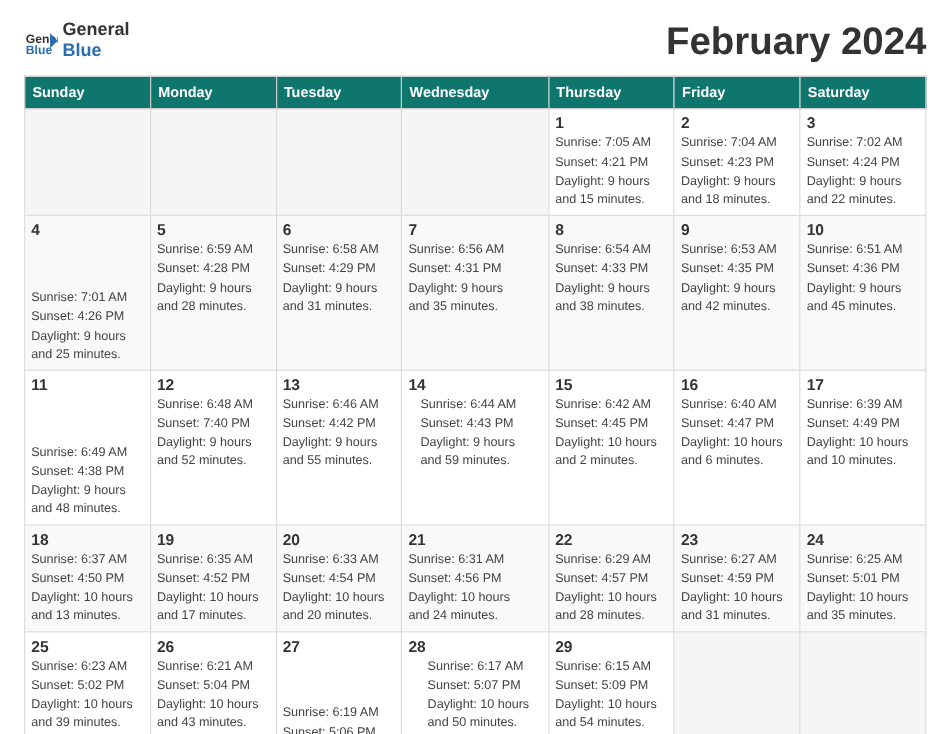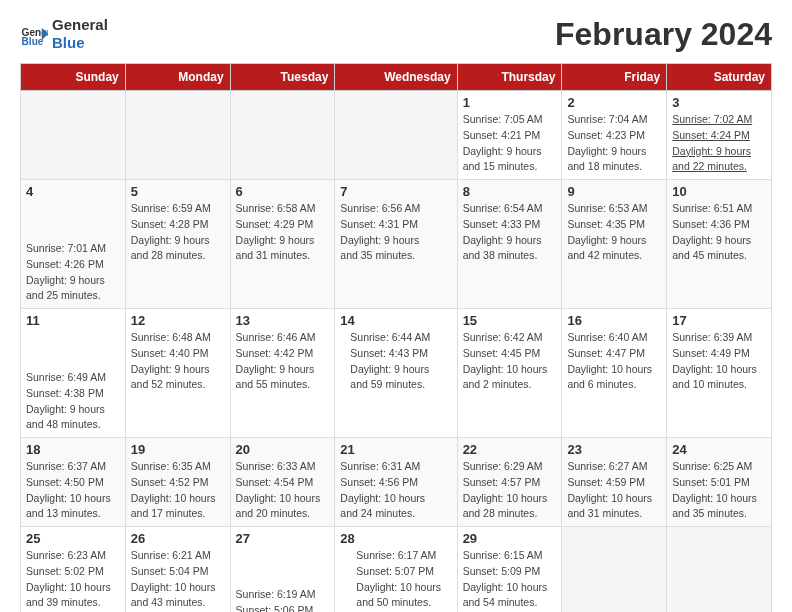--- a/index.html
+++ b/index.html
@@ -36,23 +36,23 @@
     .subtitle {
       font-size: 14px;
       color: #555;
     }
     table {
       width: 100%;
       border-collapse: collapse;
       font-size: 11px;
     }
     thead tr th {
-      background-color: #b91c1c;
+      background-color: #0f766e;
       color: #fff;
-      text-align: right;
+      text-align: left;
       padding: 6px 6px;
       font-size: 12px;
       font-weight: bold;
       border: 1px solid #ccc;
     }
     tbody tr td {
       border: 1px solid #ddd;
       vertical-align: top;
       padding: 4px 5px;
       min-height: 70px;
@@ -124,21 +124,21 @@
         </td>
         <td>
           <span class="day-num">2</span>
           <div class="day-detail" style="white-space: pre-line;">Sunrise: 7:04 AM
 Sunset: 4:23 PM
 Daylight: 9 hours
 and 18 minutes.</div>
         </td>
         <td>
           <span class="day-num">3</span>
-          <div class="day-detail" style="white-space: pre-line; text-decoration: underline;">Sunrise: 7:02 AM
+          <div class="day-detail" style="white-space: pre-line;">Sunrise: 7:02 AM
 Sunset: 4:24 PM
 Daylight: 9 hours
 and 22 minutes.</div>
         </td>
       </tr>
       <tr>
         <td>
           <span class="day-num">4</span>
           <div class="day-detail" style="white-space: pre-line; margin-top: 42px;">Sunrise: 7:01 AM
 Sunset: 4:26 PM
@@ -192,21 +192,21 @@
         <td>
           <span class="day-num">11</span>
           <div class="day-detail" style="white-space: pre-line; margin-top: 42px;">Sunrise: 6:49 AM
 Sunset: 4:38 PM
 Daylight: 9 hours
 and 48 minutes.</div>
         </td>
         <td>
           <span class="day-num">12</span>
           <div class="day-detail" style="white-space: pre-line;">Sunrise: 6:48 AM
-Sunset: 4:40 PM
+Sunset: 7:40 PM
 Daylight: 9 hours
 and 52 minutes.</div>
         </td>
         <td>
           <span class="day-num">13</span>
           <div class="day-detail" style="white-space: pre-line;">Sunrise: 6:46 AM
 Sunset: 4:42 PM
 Daylight: 9 hours
 and 55 minutes.</div>
         </td>

